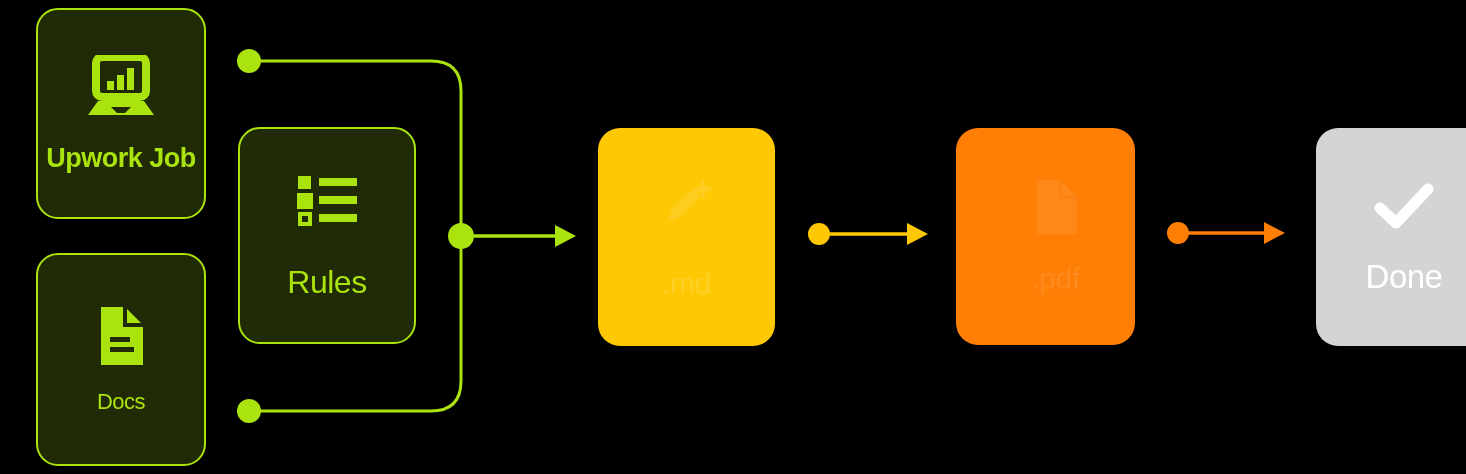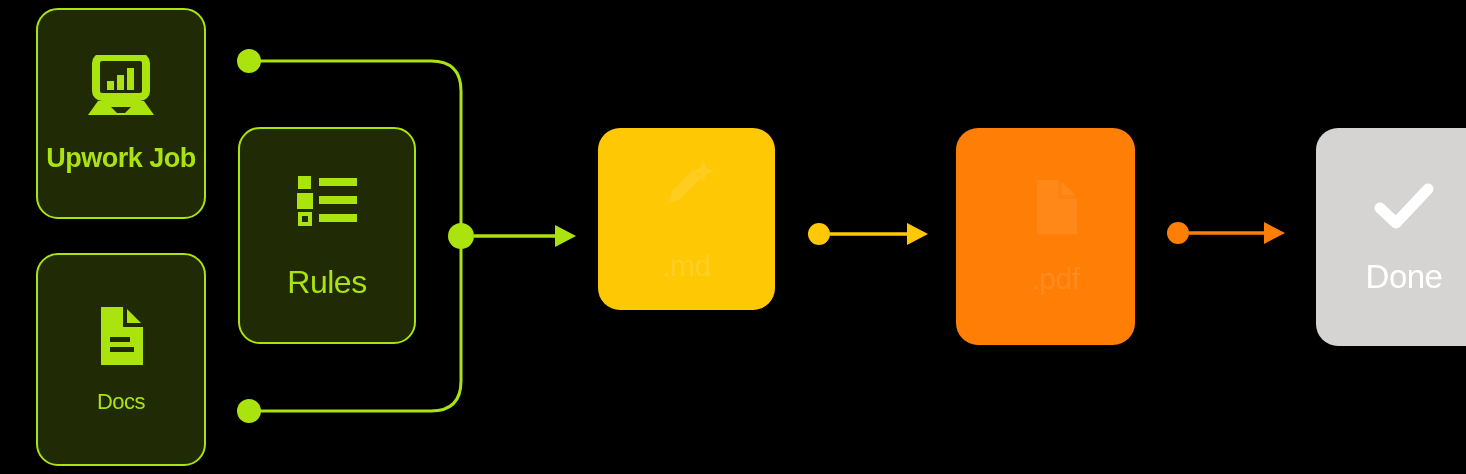--- a/index.html
+++ b/index.html
@@ -18,21 +18,21 @@
   }
   .wires{position:absolute;left:0;top:0;width:1466px;height:474px;}
   .node{
     position:absolute;display:flex;flex-direction:column;align-items:center;
     justify-content:center;border-radius:22px;box-sizing:border-box;
   }
   .node-dark{background:var(--dark-fill);border:2px solid var(--green);}
   .node-upwork{left:8px;top:8px;width:170px;height:211px;gap:26px;}
   .node-docs{left:8px;top:253px;width:170px;height:213px;gap:26px;}
   .node-rules{left:210px;top:127px;width:178px;height:217px;gap:40px;}
-  .node-md{left:570px;top:128px;width:177px;height:182px;background:var(--yellow);gap:39px;text-align:right;}
+  .node-md{left:570px;top:128px;width:177px;height:218px;background:var(--yellow);gap:39px;text-align:right;}
   .node-pdf{left:928px;top:128px;width:179px;height:217px;background:var(--orange);gap:30px;padding-left:20px;}
   .node-done{left:1288px;top:128px;width:176px;height:218px;background:var(--gray);gap:30px;}
   .label{letter-spacing:-0.5px;line-height:1;}
   .label-upwork{color:var(--green);font-size:27px;font-weight:700;}
   .label-docs{color:var(--green);font-size:22px;font-weight:500;}
   .label-rules{color:var(--green);font-size:32px;font-weight:500;}
   .label-done{color:var(--white);font-size:33px;font-weight:500;}
   .label-md{color:rgba(255,255,255,0.13);font-size:30px;font-weight:500;}
   .label-pdf{color:rgba(255,255,255,0.10);font-size:30px;font-weight:500;}
   .icon-wrap{display:flex;align-items:center;justify-content:center;}

